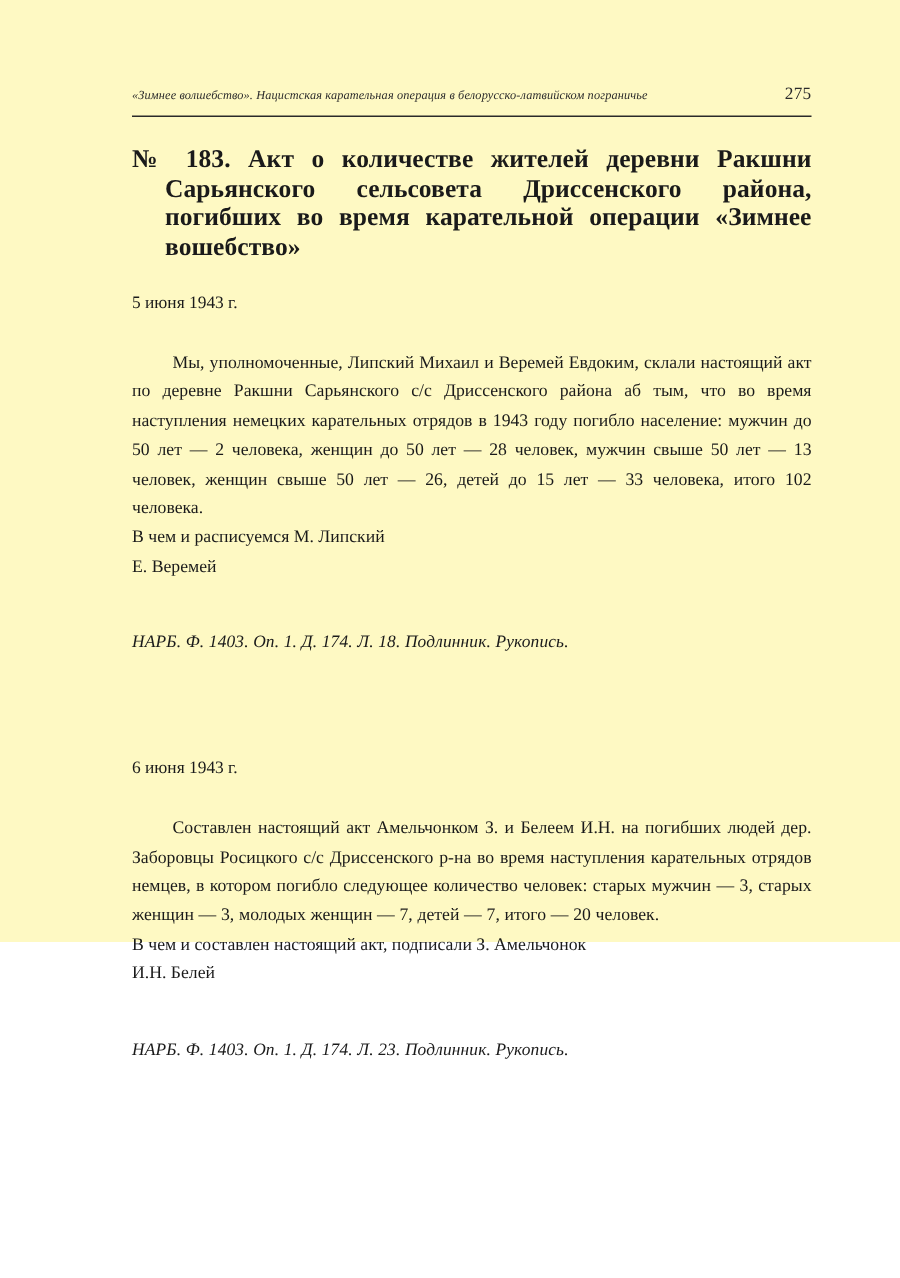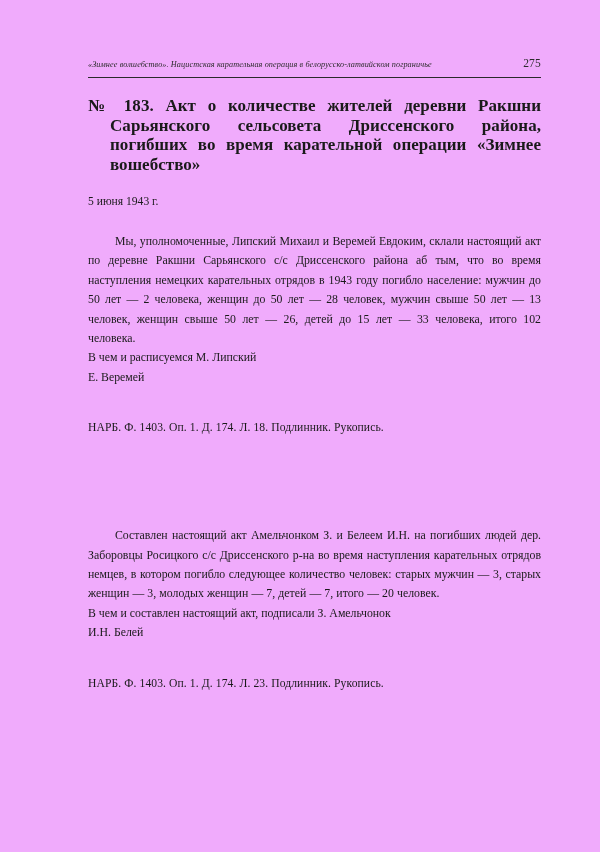--- a/index.html
+++ b/index.html
@@ -11,22 +11,22 @@
     height: 852px;
     background: #ffffff;
     font-family: "Liberation Serif", "DejaVu Serif", serif;
     color: #1a1a1a;
     overflow: hidden;
   }
 
   .page {
     position: relative;
     width: 600px;
-    height: 852px;
-    background: #f0abfc;
+    height: 628px;
+    background: #fef9c3;
     box-sizing: border-box;
   }
 
   
   .running-head {
     position: absolute;
     left: 88px;
     right: 59px;
     top: 57px;
     display: flex;
@@ -94,20 +94,21 @@
   }
 
   .sign-line {
     font-size: 11.8px;
     line-height: 19.4px;
     text-align: left;
     margin: 0;
   }
 
   .archive-ref {
+    font-style: italic;
     font-size: 11.6px;
     line-height: 17px;
     margin: 0;
     letter-spacing: 0.1px;
   }
 
   
   .sp-title-date { height: 20px; }
   .sp-date-body  { height: 22px; }
   .sp-body-ref   { height: 32px; }
@@ -144,20 +145,21 @@
 
       <p class="archive-ref">НАРБ. Ф. 1403. Оп. 1. Д. 174. Л. 18. Подлинник. Рукопись.</p>
     </div>
 
     <div class="sp-ref-next"></div>
 
     <div>
 
       <div class="sp-title-date"></div>
 
+      <p class="doc-date">6 июня 1943 г.</p>
 
       <div class="sp-date-body"></div>
 
       <p class="doc-body">Составлен настоящий акт Амельчонком З. и Белеем И.Н. на погибших людей дер. Заборовцы Росицкого с/с Дриссенского р-на во время наступления карательных отрядов немцев, в котором погибло следующее количество человек: старых мужчин — 3, старых женщин — 3, молодых женщин — 7, детей — 7, итого — 20 человек.</p>
 
       <p class="sign-line">В чем и составлен настоящий акт, подписали З. Амельчонок</p>
       <p class="sign-line">И.Н. Белей</p>
 
       <div class="sp-body-ref"></div>
 

